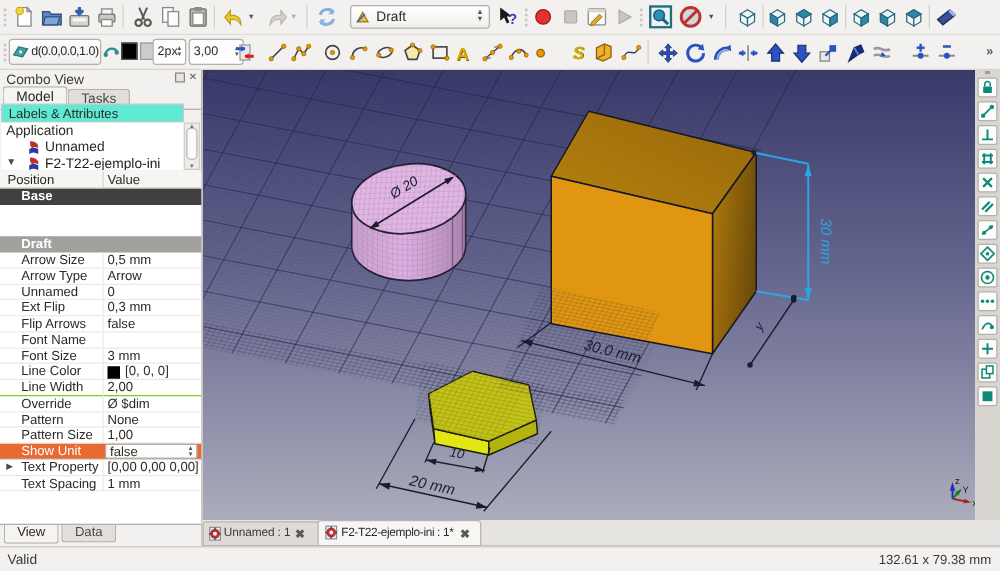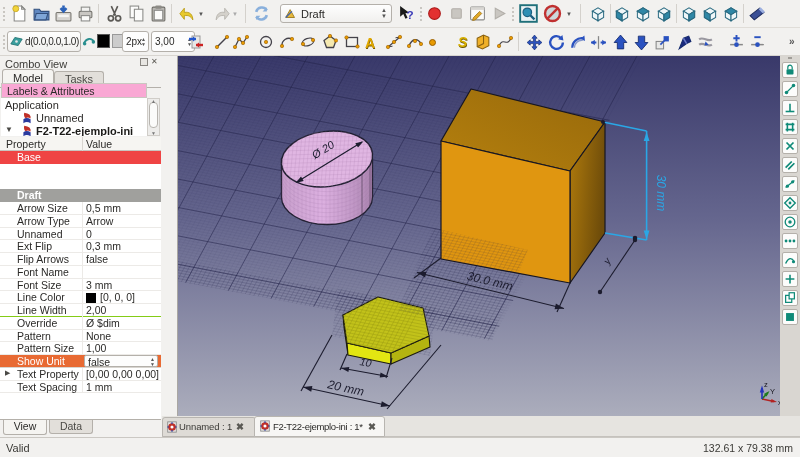--- a/index.html
+++ b/index.html
@@ -1510,54 +1510,54 @@
         <circle cx="8" cy="10" r="2.2" fill="#2a52c0"></circle>
         <path d="M8,1 v6 M5,4 h6" stroke="#2a52c0" stroke-width="1.8"></path>
       </svg>
       <svg class="abs" style="left:749px;top:6px" width="17" height="17" viewBox="0 0 16 16" xmlns="http://www.w3.org/2000/svg">
         <line x1="2" y1="10" x2="14" y2="10" stroke="#888" stroke-width="1.4"></line>
         <circle cx="8" cy="10" r="2.2" fill="#2a52c0"></circle>
         <path d="M5,3 h6" stroke="#2a52c0" stroke-width="1.8"></path>
       </svg>
       <div class="abs" style="left:789px;top:8px;font-size:10px;color:#555;font-weight:bold">»</div>
     </div>
-    <div class="abs" style="left:0;top:56px;width:178px;height:381px;background:#f2f1ef;border-right:1px solid #aaa7a2">
+    <div class="abs" style="left:0;top:56px;width:162px;height:381px;background:#f2f1ef;border-right:1px solid #aaa7a2">
       <div class="abs" style="left:5px;top:2px;font-size:11px;color:#3c3b37">Combo View</div>
       <div class="abs" style="left:140px;top:2px;width:8px;height:8px;border:1px solid #8a8782;background:#e8e6e2"></div>
       <div class="abs" style="left:151px;top:1px;font-size:8px;color:#5a5852">✕</div>
       <div class="abs" style="left:2px;top:13px;width:52px;height:18px;background:#f5f4f1;border:1px solid #b4b0aa;border-bottom:none;border-radius:3px 3px 0 0;font-size:11px;color:#2b2a28;text-align:center;padding-top:2px">Model</div>
       <div class="abs" style="left:54px;top:15px;width:50px;height:16px;background:#e2dfda;border:1px solid #b4b0aa;border-bottom:none;border-radius:3px 3px 0 0;font-size:11px;color:#4b4a46;text-align:center;padding-top:1px">Tasks</div>
       <div class="abs" style="left:0;top:31px;width:161px;height:1px;background:#b4b0aa"></div>
-      <div class="abs" style="left:1px;top:27px;width:146px;height:15px;background:#f9a8d4;border:1px solid #cac7c1;font-size:10.5px;color:#2b2a28;padding:1px 0 0 5px">Labels &amp; Attributes</div>
+      <div class="abs" style="left:1px;top:27px;width:146px;height:15px;background:#5eead4;border:1px solid #cac7c1;font-size:10.5px;color:#2b2a28;padding:1px 0 0 5px">Labels &amp; Attributes</div>
       <div class="abs" style="left:1px;top:42px;width:146px;height:38px;background:#fff;overflow:hidden">
         <div class="abs" style="left:4px;top:1px;font-size:11px;color:#2b2a28">Application</div>
         <svg class="abs" style="left:20px;top:14px" width="12" height="12" viewBox="0 0 15 15" xmlns="http://www.w3.org/2000/svg">
           <path d="M4,1 Q13,2 12,8 Q8,6 6,8 Q3,6 4,1" fill="#c03028"></path>
           <path d="M3,9 Q7,6 12,9 L12,14 Q7,11 3,14 Z" fill="#2a3a9e"></path>
         </svg>
         <div class="abs" style="left:35px;top:14px;font-size:11px;color:#2b2a28">Unnamed</div>
         <div class="abs" style="left:4px;top:27px;font-size:8px;color:#4b4a46">▼</div>
         <svg class="abs" style="left:20px;top:27px" width="12" height="12" viewBox="0 0 15 15" xmlns="http://www.w3.org/2000/svg">
           <path d="M4,1 Q13,2 12,8 Q8,6 6,8 Q3,6 4,1" fill="#c03028"></path>
           <path d="M3,9 Q7,6 12,9 L12,14 Q7,11 3,14 Z" fill="#2a3a9e"></path>
         </svg>
-        <div class="abs" style="left:35px;top:27px;font-size:11px;font-weight:bold;color:#1b1a18">F2-T22-ejemplo-ini</div>
+        <div class="abs" style="left:35px;top:27px;font-size:11px;font-weight:normal;color:#1b1a18">F2-T22-ejemplo-ini</div>
       </div>
       <div class="abs" style="left:147px;top:42px;width:13px;height:38px;background:#edecea;border:1px solid #d0cdc8">
         <div class="abs" style="left:1px;top:3px;width:9px;height:26px;background:#fbfbfa;border:1px solid #b8b5b0;border-radius:4px"></div>
         <div class="abs" style="left:3px;top:-1px;font-size:5px;color:#777">▲</div>
         <div class="abs" style="left:3px;top:31px;font-size:5px;color:#777">▼</div>
       </div>
       <div class="abs" style="left:0;top:81px;width:161px;height:282px;background:#fff;font-size:10.5px;color:#2b2a28">
         <div class="abs" style="left:0;top:0;width:161px;height:14px;background:#f6f5f2;border-bottom:1px solid #c8c5c0">
-          <span class="abs" style="left:6px;top:1px">Property</span>
+          <span class="abs" style="left:6px;top:1px">Position</span>
           <span class="abs" style="left:86px;top:1px">Value</span>
           <span class="abs" style="left:82px;top:0;width:1px;height:14px;background:#d8d5d0"></span>
         </div>
-        <div class="abs" style="left:0;top:14.00px;width:161px;height:12.75px;background:#ef4444;color:#fff;font-weight:normal">
+        <div class="abs" style="left:0;top:14.00px;width:161px;height:12.75px;background:#404040;color:#fff;font-weight:bold">
           <span class="abs" style="left:17px;top:0">Base</span>
         </div>
         <div class="abs" style="left:0;top:52.25px;width:161px;height:12.75px;background:#a0a09d;color:#fff;font-weight:bold">
           <span class="abs" style="left:17px;top:0">Draft</span>
         </div>
         <div class="abs" style="left:0;top:65.00px;width:161px;height:12.75px;border-bottom:1px solid #eceae7">
           <span class="abs" style="left:17px;top:0">Arrow Size</span>
           <span class="abs" style="left:86px;top:0">0,5 mm</span>
           <span class="abs" style="left:82px;top:0;width:1px;height:12.75px;background:#eceae7"></span>
         </div>

